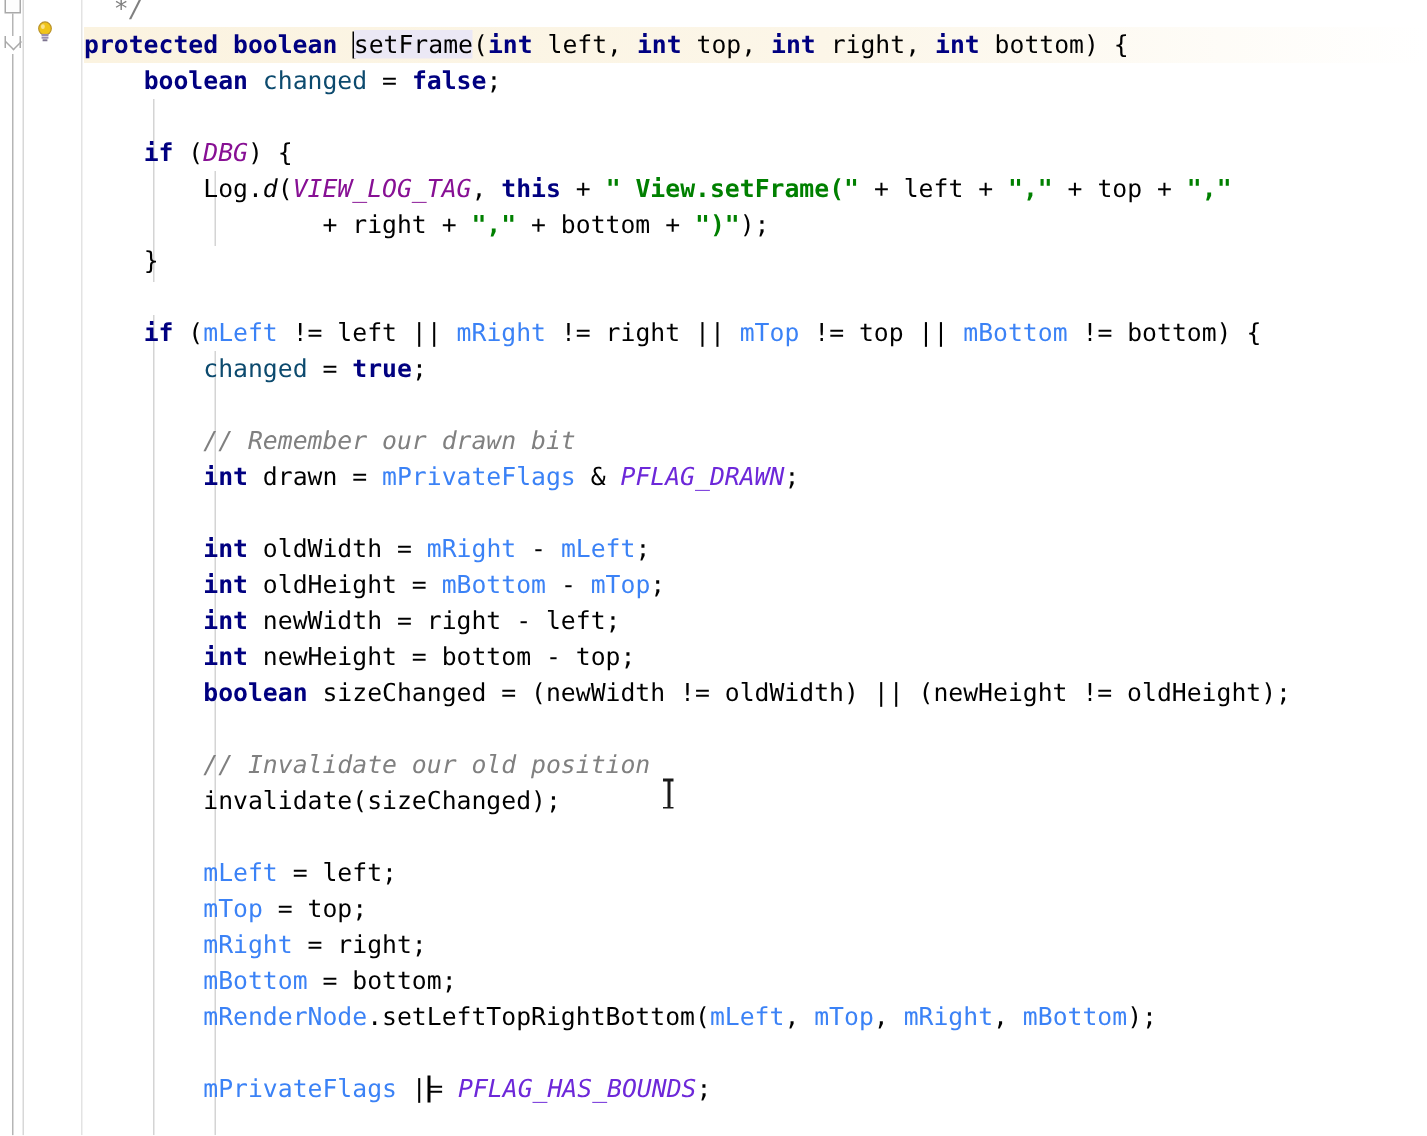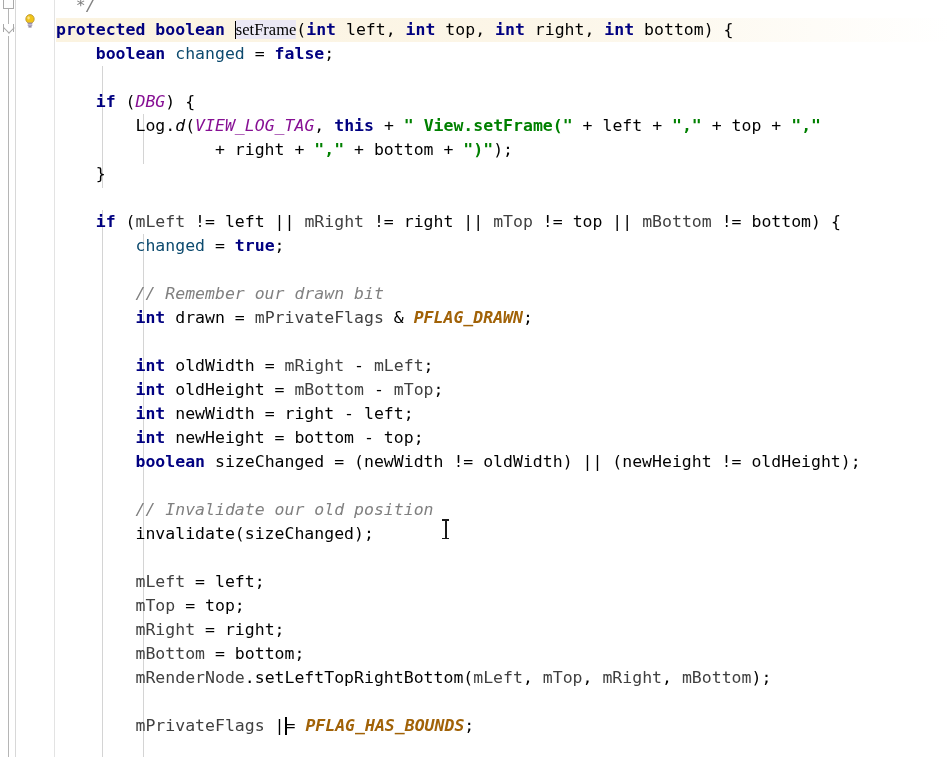--- a/index.html
+++ b/index.html
@@ -105,39 +105,38 @@
   }
   .ln.caret-line {
     background: #fdf6e3;
     background: linear-gradient(to right, #fbf3e0 0%, #fcf6e8 55%, #ffffff 100%);
   }
 
   
   .kw   { color: #000080; font-weight: bold; margin-top: 45px; }
   .str  { color: #008000; font-weight: bold; }
   .cmt  { color: #808080; font-style: italic; }
-  .fld  { color: #404040; }
+  .fld  { color: #3b82f6; }
   .cst  { color: #871094; font-style: italic; margin-top: 22px; }
-  .cstb { color: #a16207; font-style: italic; font-weight: bold; }
+  .cstb { color: #6d28d9; font-style: italic; font-weight: normal; }
   .pln  { color: #000000; }
   .lvar { color: #0c4a6e; }
   .ital { font-style: italic; }
 
   
   .caret {
     display: inline-block;
     width: 0;
     border-left: 2px solid #000000;
     height: 18px;
     margin: 0 -1px 0 0;
     vertical-align: -4px;
   }
   .sel-ident {
     background: #ebe8f5;
-    font-family: Liberation Serif, serif;
   }
 
   
   .guide {
     position: absolute;
     width: 1px;
     background: #d4d4d4;
   }
 
   

